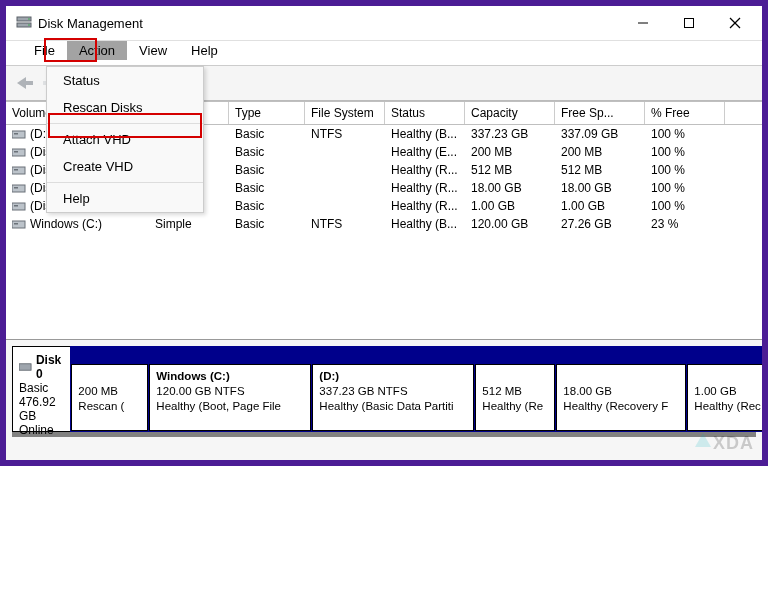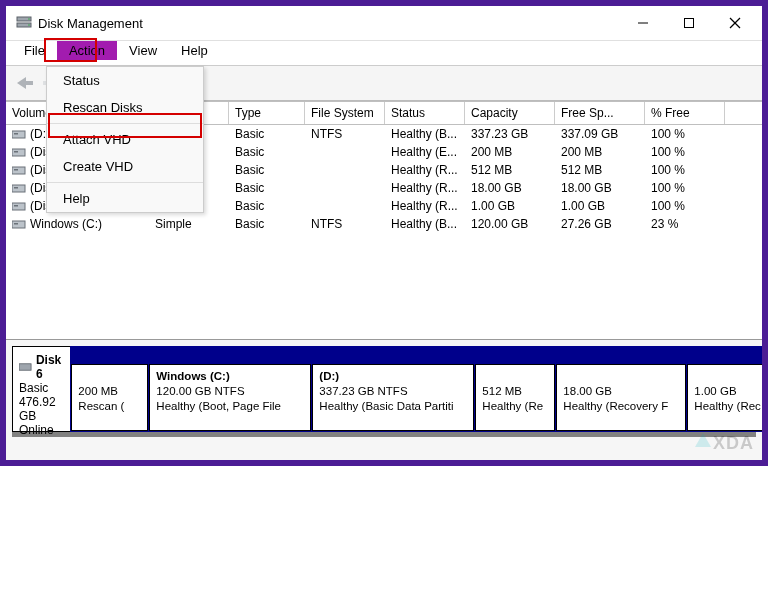--- a/index.html
+++ b/index.html
@@ -3,23 +3,23 @@
 <meta charset="utf-8">
 <style>
   html,body{margin:0;padding:0;font-family:"Segoe UI",Tahoma,sans-serif;font-size:12px;color:#000;background:#fff}
   .window{width:768px;height:466px;box-sizing:border-box;border:6px solid #4c1d95;position:relative;background:#fff;display:flex;flex-direction:column;overflow:hidden}
   .titlebar{height:34px;display:flex;align-items:center;padding:0 4px;border-bottom:1px solid #e0e0e0}
   .titlebar .icon{margin:0 6px;display:flex;align-items:center}
   .title{font-size:13px;flex:0 0 auto}
   .winbtns{margin-left:auto;display:flex}
   .winbtn{width:46px;height:32px;display:flex;align-items:center;justify-content:center}
   .winbtn svg{display:block}
-  .menubar{height:24px;display:flex;align-items:flex-start;padding:0 6px;border-bottom:1px solid #ccc;position:relative}
+  .menubar{height:24px;display:flex;align-items:flex-start;padding:0 16px;border-bottom:1px solid #ccc;position:relative}
   .menuitem{padding:2px 12px;font-size:13px}
-  .menuitem.highlight{background:#a21caf}
+  .menuitem.highlight{background:#a3a3a3}
   .hilite-box{position:absolute;border:2px solid #d40000;pointer-events:none;box-sizing:border-box}
   .toolbar{height:34px;border-bottom:1px solid #bbb;background:#f5f5f5;display:flex;align-items:center;padding:0 6px;gap:4px}
   .toolbar .tbtn{width:24px;height:24px;display:flex;align-items:center;justify-content:center;opacity:.65}
   .toolbar .sep{width:1px;height:22px;background:#c8c8c8;margin:0 3px}
   .dropdown{position:absolute;left:40px;top:60px;width:156px;background:#f9f9f9;border:1px solid #ccc;box-shadow:2px 2px 4px rgba(0,0,0,.15);z-index:5}
   .dropdown .dditem{padding:6px 16px;font-size:13px}
   .dropdown .ddsep{height:1px;background:#ddd;margin:2px 0}
   .gridarea{flex:0 0 238px;overflow:hidden;background:#fff}
   .gridhead{display:flex;border-bottom:1px solid #bfbfbf;border-top:1px solid #bfbfbf;background:#fff}
   .gh{border-right:1px solid #ccc;padding:4px 6px;font-size:12px;box-sizing:border-box;text-align:left;overflow:hidden;white-space:nowrap}
@@ -238,21 +238,21 @@
   </div>
 
   <div class="lower">
     <div class="diskmap">
       <div class="diskrow">
         <div class="diskinfo">
           <span style="display:flex;align-items:center;gap:4px">
               <svg width="16" height="12" viewBox="0 0 16 12">
                 <rect x="0" y="2" width="15" height="8" fill="#9ea5ad" stroke="#5a6068"></rect>
               </svg>
-              <b>Disk 6</b>
+              <b>Disk 0</b>
             </span>
           <span>Basic</span>
           <span>476.92 GB</span>
           <span>Online</span>
         </div>
         <div class="partstrip" id="partstrip">
             <div class="part" style="width: 63px;"><b></b><br><span>200 MB</span><br><span>Rescan (</span></div>
             <div class="part" style="width: 148px;"><b>Windows  (C:)</b><br><span>120.00 GB NTFS</span><br><span>Healthy (Boot, Page File</span></div>
             <div class="part" style="width: 148px;"><b> (D:)</b><br><span>337.23 GB NTFS</span><br><span>Healthy (Basic Data Partiti</span></div>
             <div class="part" style="width: 66px;"><b></b><br><span>512 MB</span><br><span>Healthy (Re</span></div>

